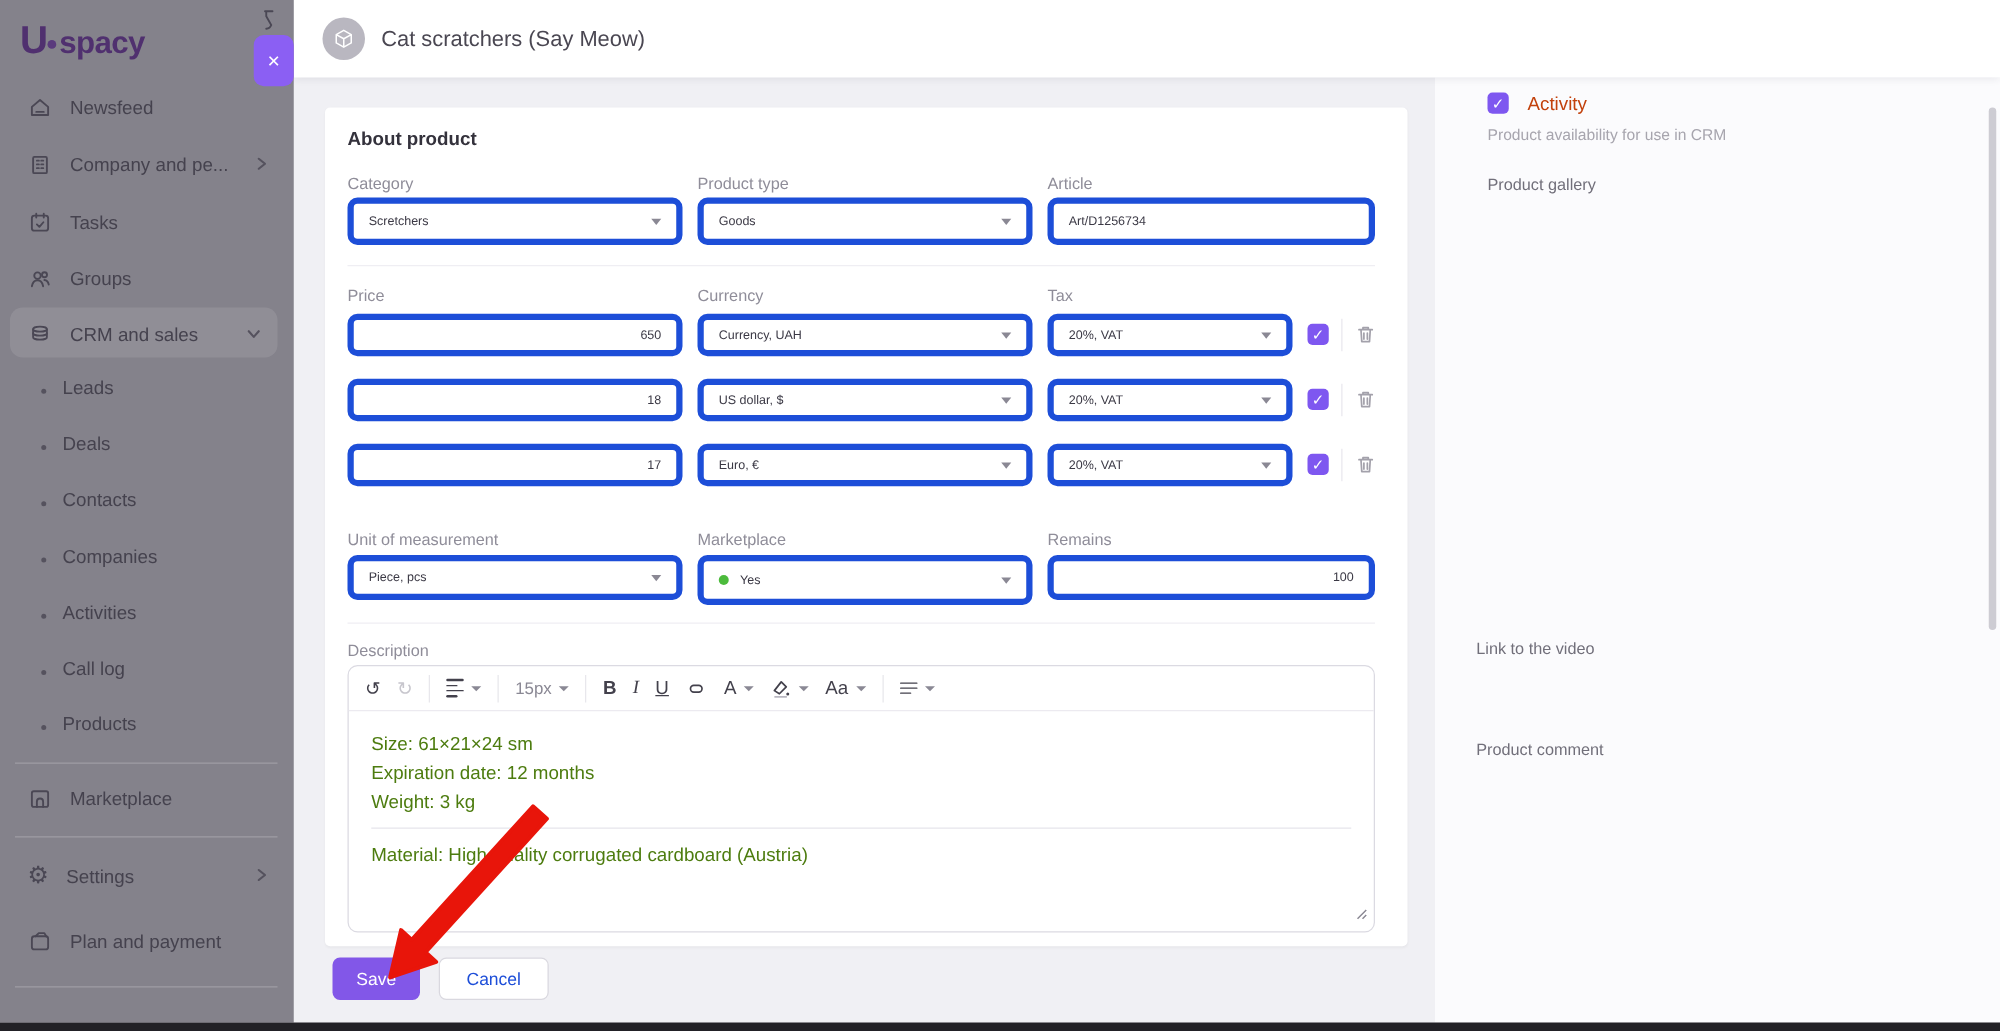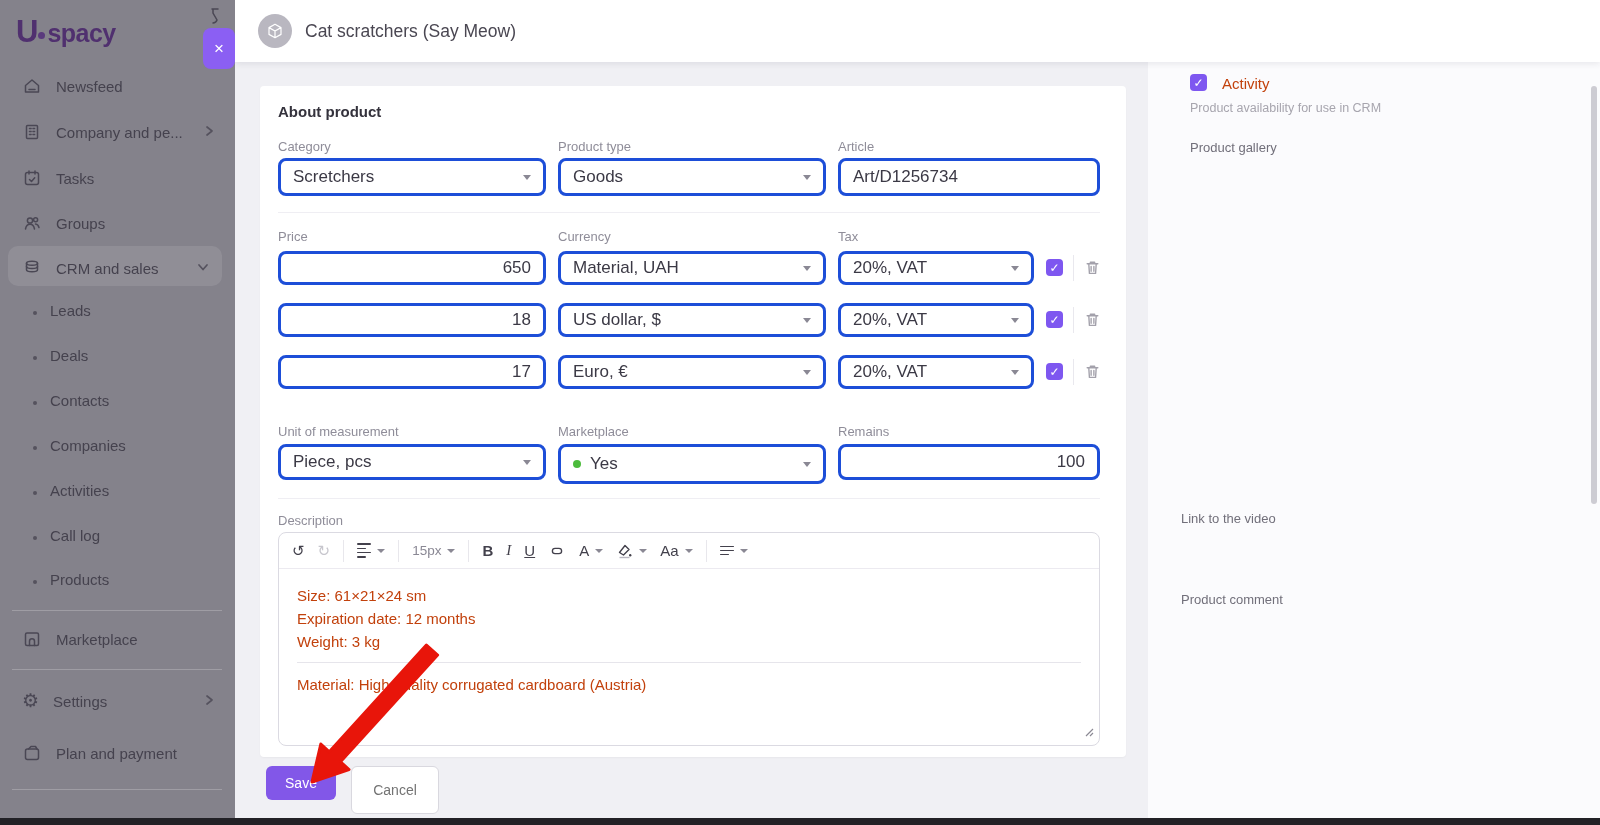--- a/index.html
+++ b/index.html
@@ -25,21 +25,21 @@
   #pin-icon { position:absolute; left:206px; top:6px; z-index:6; }
 
   
   #main-header { position:absolute; left:235px; top:0; width:1365px; height:62px; background:#ffffff; z-index:4; box-shadow:0 2px 6px rgba(40,40,70,.09); }
   #avatar { position:absolute; left:23px; top:14px; width:34px; height:34px; border-radius:50%; background:#b9b7c0; display:flex; align-items:center; justify-content:center; }
   #page-title { position:absolute; left:70px; top:21px; font-size:17.5px; color:#4a4752;text-align:center; }
 
   
   #card { position:absolute; left:260px; top:86px; width:866px; height:671px; background:#fff; border-radius:4px; box-shadow:0 1px 2px rgba(0,0,0,.04); z-index:2; }
   .lbl { position:absolute; font-size:13px; color:#8f8d99; }
-  .field { position:absolute; background:#fff; border:3px solid #1d4ed8; border-radius:8px; display:flex; align-items:center; padding:0 12px; font-size:17px; color:#3b3945; }
+  .field { position:absolute; background:#fff; border:5px solid #1d4ed8; border-radius:8px; display:flex; align-items:center; padding:0 12px; font-size:10px; color:#3b3945; }
   .field.num { justify-content:flex-end; }
   .caret { position:absolute; right:12px; top:50%; margin-top:-2px; width:0; height:0; border-left:4.5px solid transparent; border-right:4.5px solid transparent; border-top:5px solid #8a8894; }
   .hline { position:absolute; height:1px; background:#efeef3; }
   .cb { position:absolute; width:17px; height:17px; border-radius:4px; background:#7e57f0; color:#fff; font-size:12px; display:flex; align-items:center; justify-content:center; cursor:pointer; }
   .vdiv { position:absolute; width:1px; background:#e9e8ee; }
   .trash { position:absolute; cursor:pointer; }
   .trash svg { stroke:#a3a1ab; fill:none; stroke-width:1.3; stroke-linecap:round; stroke-linejoin:round; }
   .greendot { width:8px; height:8px; border-radius:50%; background:#4cbb3c; margin-right:9px; }
 
   
@@ -48,26 +48,26 @@
   .tb { font-size:15px; color:#43414c; display:flex; align-items:center; gap:4px; cursor:pointer; }
   .tb.dis { color:#c7c6cd; }
   .tb .small { font-size:13.5px; color:#8a8894; }
   .tbdiv { width:1px; height:22px; background:#e8e7ec; }
   .tchev { width:0; height:0; border-left:4px solid transparent; border-right:4px solid transparent; border-top:4.5px solid #8a8894; margin-left:2px; }
   .lines-icon i, .align-icon i { display:block; height:1.6px; background:#43414c; margin:2.6px 0; border-radius:1px; }
   .bold { font-weight:bold; } .ital { font-style:italic; font-family:"Liberation Serif",serif; } .und { text-decoration:underline; }
   .linkico svg { stroke:#43414c; fill:none; stroke-width:1.5; stroke-linecap:round; }
   .resize { position:absolute; right:5px; bottom:4px; }
   .resize svg { stroke:#8b8994; stroke-width:1.2; }
-  .edit-body p { font-size:15px; color:#c2410c; line-height:23px; }
+  .edit-body p { font-size:15px; color:#4d7c0f; line-height:23px; }
   .edit-hr { border:none; border-top:1px solid #e6e5eb; margin:9px 0 10px 0; }
 
   
   #save-btn { position:absolute; left:266px; top:766px; width:70px; height:34px; border-radius:6px; background:#8257e8; color:#fff; font-size:14px; display:flex; align-items:center; justify-content:center; z-index:3; cursor:pointer; }
-  #cancel-btn { position:absolute; left:351px; top:766px; width:88px; height:48px; border-radius:6px; background:#fff; border:1px solid #d9d8df; color:#737373; font-size:14px; display:flex; align-items:center; justify-content:center; z-index:3; cursor:pointer; }
+  #cancel-btn { position:absolute; left:351px; top:766px; width:88px; height:34px; border-radius:6px; background:#fff; border:1px solid #d9d8df; color:#1d4ed8; font-size:14px; display:flex; align-items:center; justify-content:center; z-index:3; cursor:pointer; }
   #red-arrow { position:absolute; left:0; top:0; z-index:9; pointer-events:none; }
 
   
   #right-panel { position:absolute; left:1148px; top:62px; width:452px; height:756px; background:#fbfbfd; z-index:2; }
   #right-scroll { position:absolute; left:1591px; top:86px; width:6px; height:418px; border-radius:3px; background:#cdccd3; z-index:6; }
   .rp-lbl { position:absolute; font-size:13px; color:#716f7a; }
   #gallery-panel { position:absolute; left:1181px; top:165px; width:355px; height:326px; background:#f7f7fc; border-radius:10px; box-shadow:0 6px 10px -6px rgba(80,80,120,.18); }
   #gallery-img { position:absolute; left:1206px; top:172px; width:304px; height:312px; background:#fff; }
   #video-input { position:absolute; left:1181px; top:529px; width:355px; height:40px; border:1px solid #dcdbe2; border-radius:10px; background:#fff; display:flex; align-items:center; padding:0 34px 0 14px; overflow:hidden; }
   #video-input .prefix { color:#b7b5bf; font-size:14px; margin-right:10px; flex:0 0 auto; }
@@ -219,21 +219,21 @@
   <div class="hline" style="left:278px;top:212px;width:822px;z-index:3"></div>
 
   <div class="lbl" style="left:278px;top:229px;z-index:3">Price</div>
   <div class="lbl" style="left:558px;top:229px;z-index:3">Currency</div>
   <div class="lbl" style="left:838px;top:229px;z-index:3">Tax</div>
 
   <div class="field num" style="left:278px;top:251px;width:268px;height:34px;z-index:3">
       <span>650</span>
     </div>
   <div class="field" style="left:558px;top:251px;width:268px;height:34px;z-index:3">
-      <span>Material, UAH</span>
+      <span>Currency, UAH</span>
       <span class="caret"></span>
     </div>
   <div class="field" style="left:838px;top:251px;width:196px;height:34px;z-index:3">
       <span>20%, VAT</span>
       <span class="caret"></span>
     </div>
   <div class="cb" style="left:1046px;top:259px;z-index:3">
       <span>✓</span>
     </div>
   <div class="vdiv" style="left:1073px;top:255px;height:26px;z-index:3"></div>

